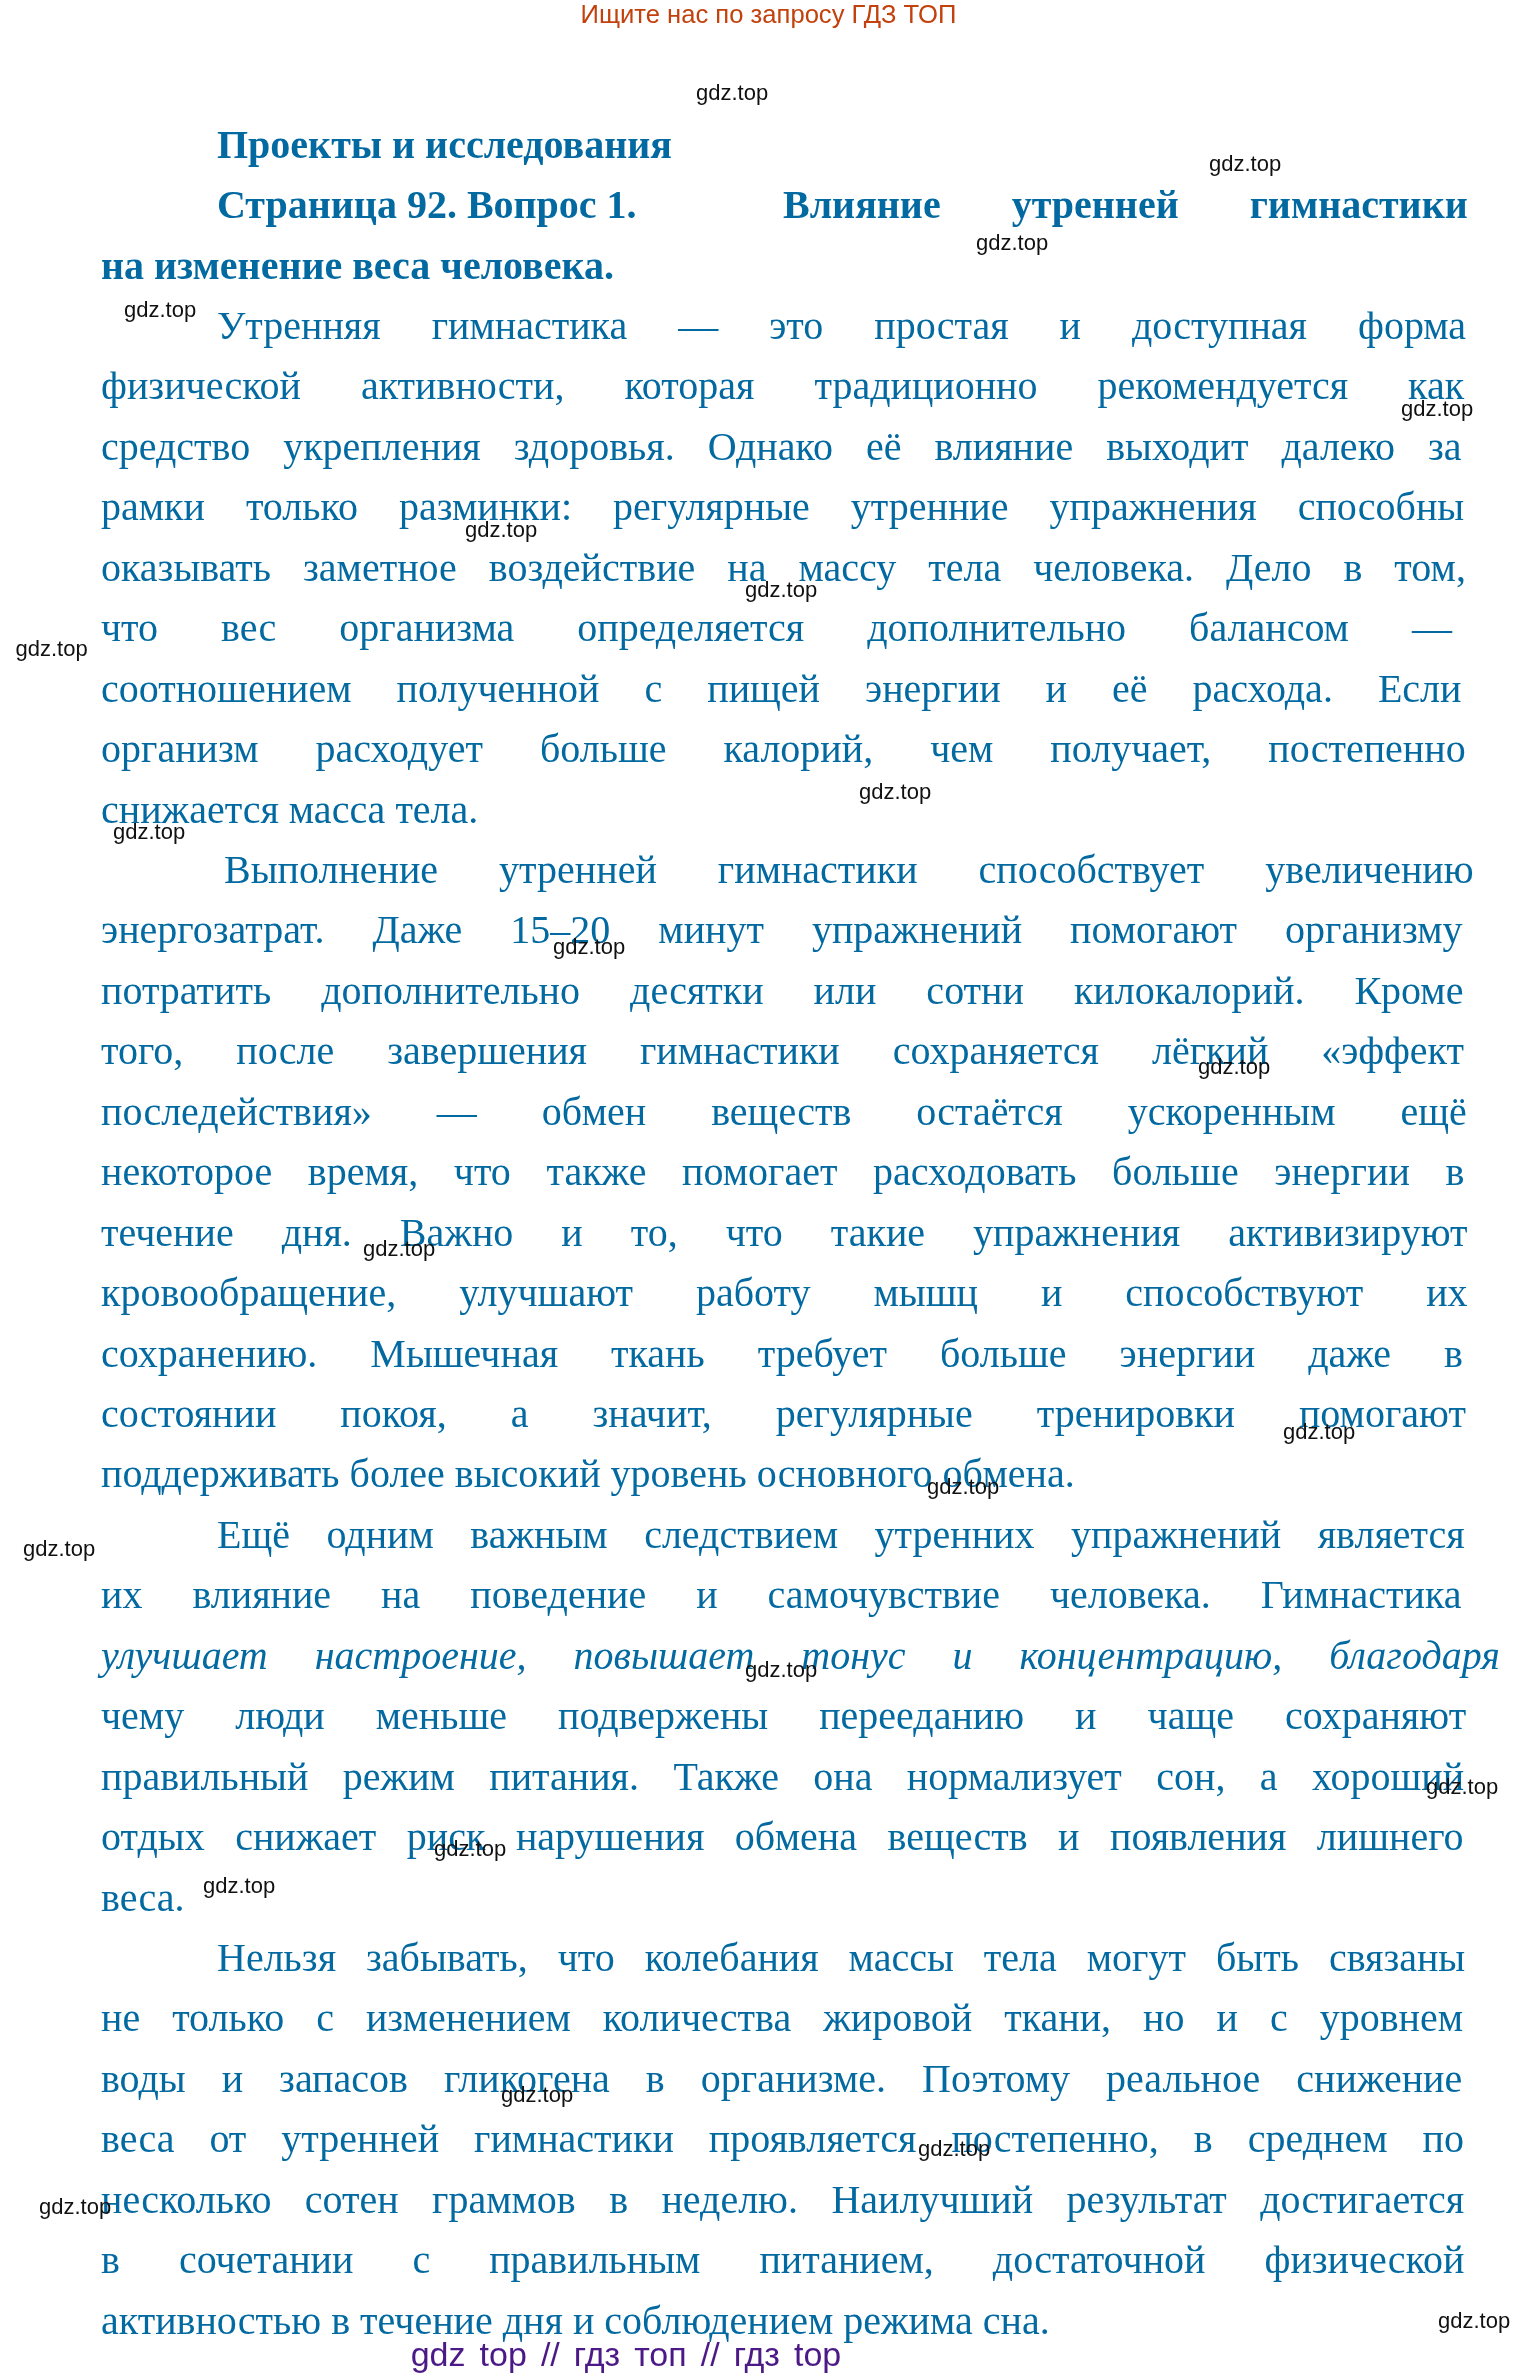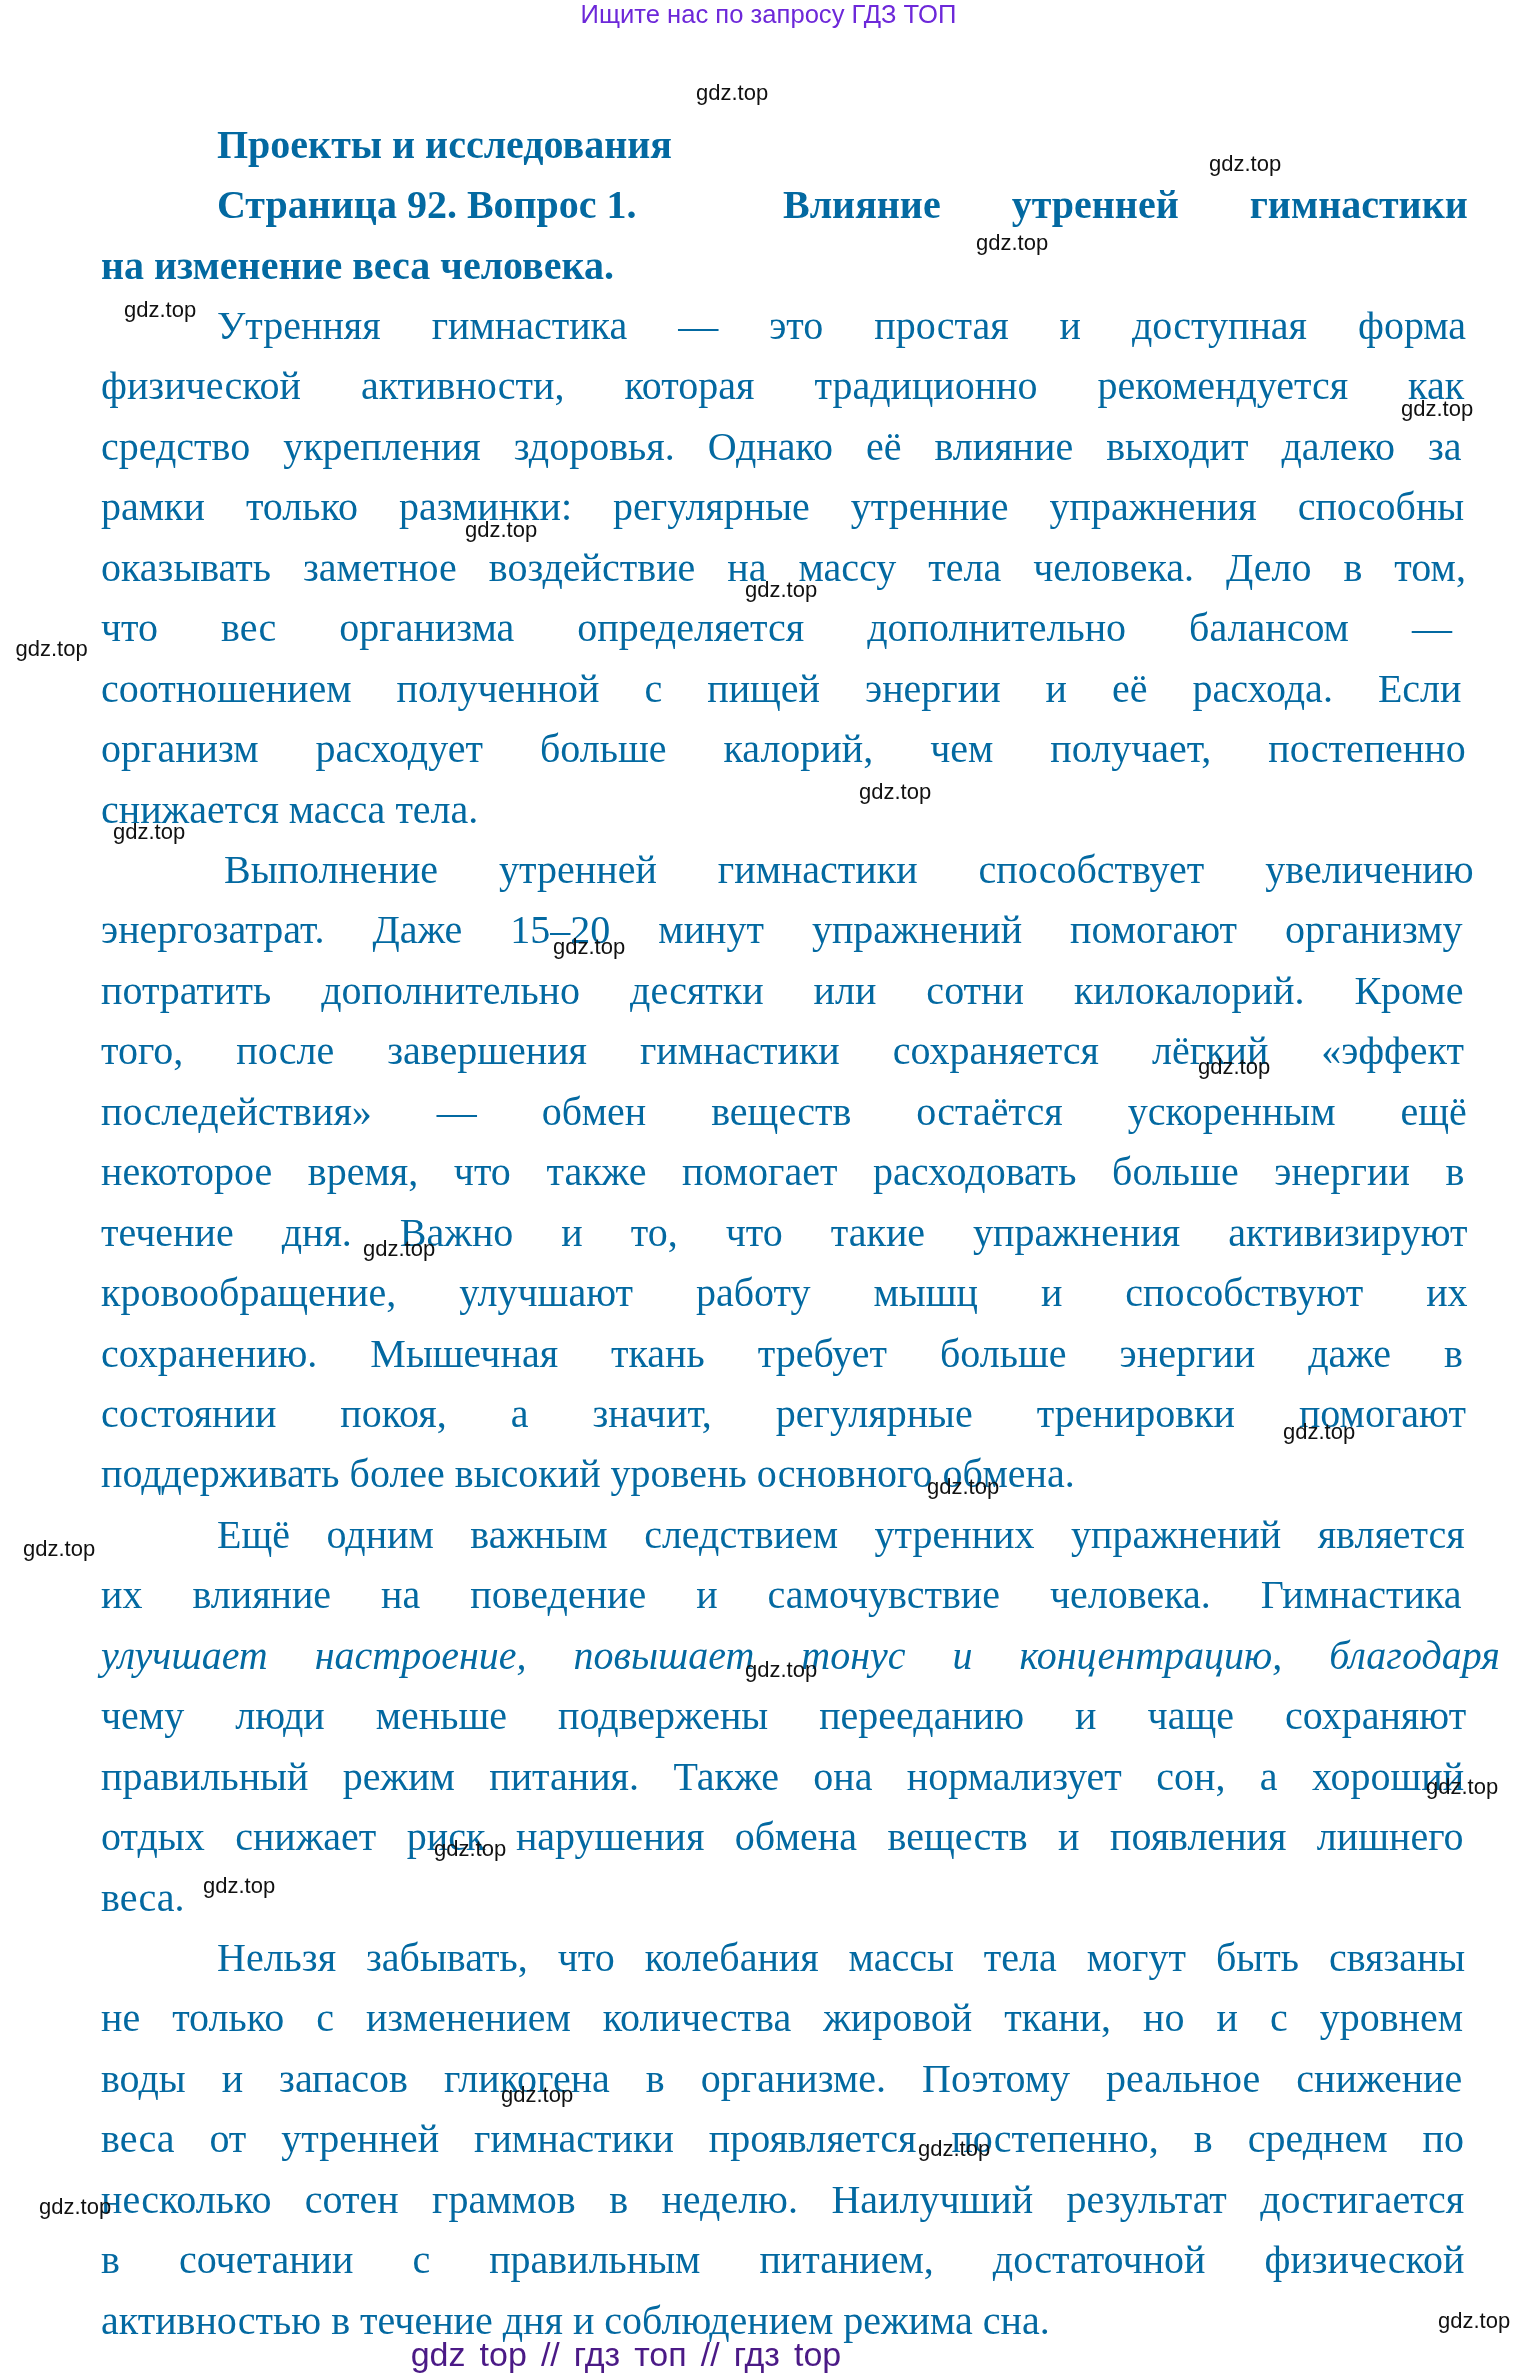--- a/index.html
+++ b/index.html
@@ -1,20 +1,20 @@
 <!DOCTYPE html>
 <html style="font-size:12.4px"><head>
 <meta charset="utf-8">
 <style>
   html, body { margin:0; padding:0; background:#ffffff; }
   body { width:1537px; height:2377px; position:relative; overflow:hidden; }
   .top-banner {
     position:absolute; top:0; left:0; width:1537px; height:31px;
     text-align:center; font-family:"Liberation Sans", sans-serif;
-    font-size:25.6px; color:#6d28d9; line-height:29.4px;
+    font-size:25.6px; color:#c2410c; line-height:29.4px;
   }
   .line {
     position:absolute; left:0; width:1372px; height:60px;
     font-family:"Liberation Serif", serif; font-size:40px; color:#0369a1;
     line-height:60px; white-space:nowrap; text-align:justify; text-align-last:justify;
     letter-spacing:0;
   }
   .line.last { text-align-last:left; }
   .line.indent { left:116px; width:1255px; }
   .h { font-weight:bold; }

